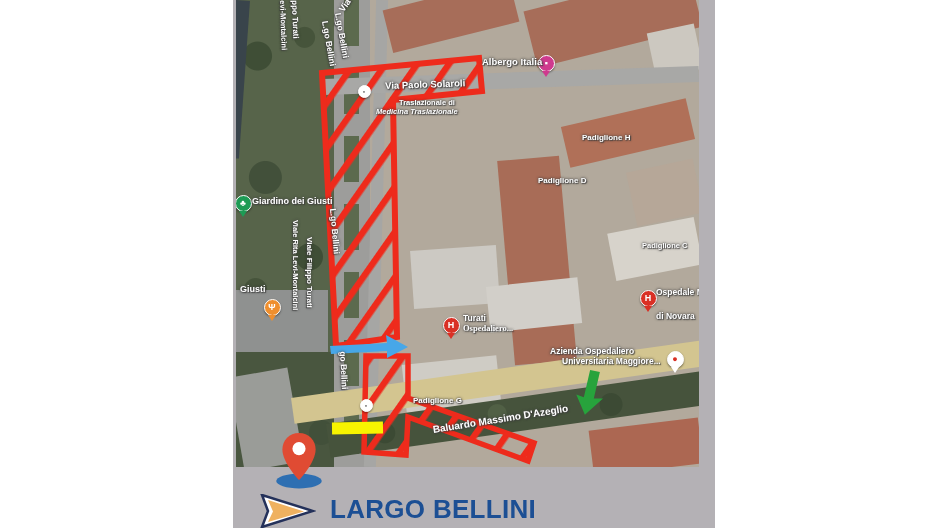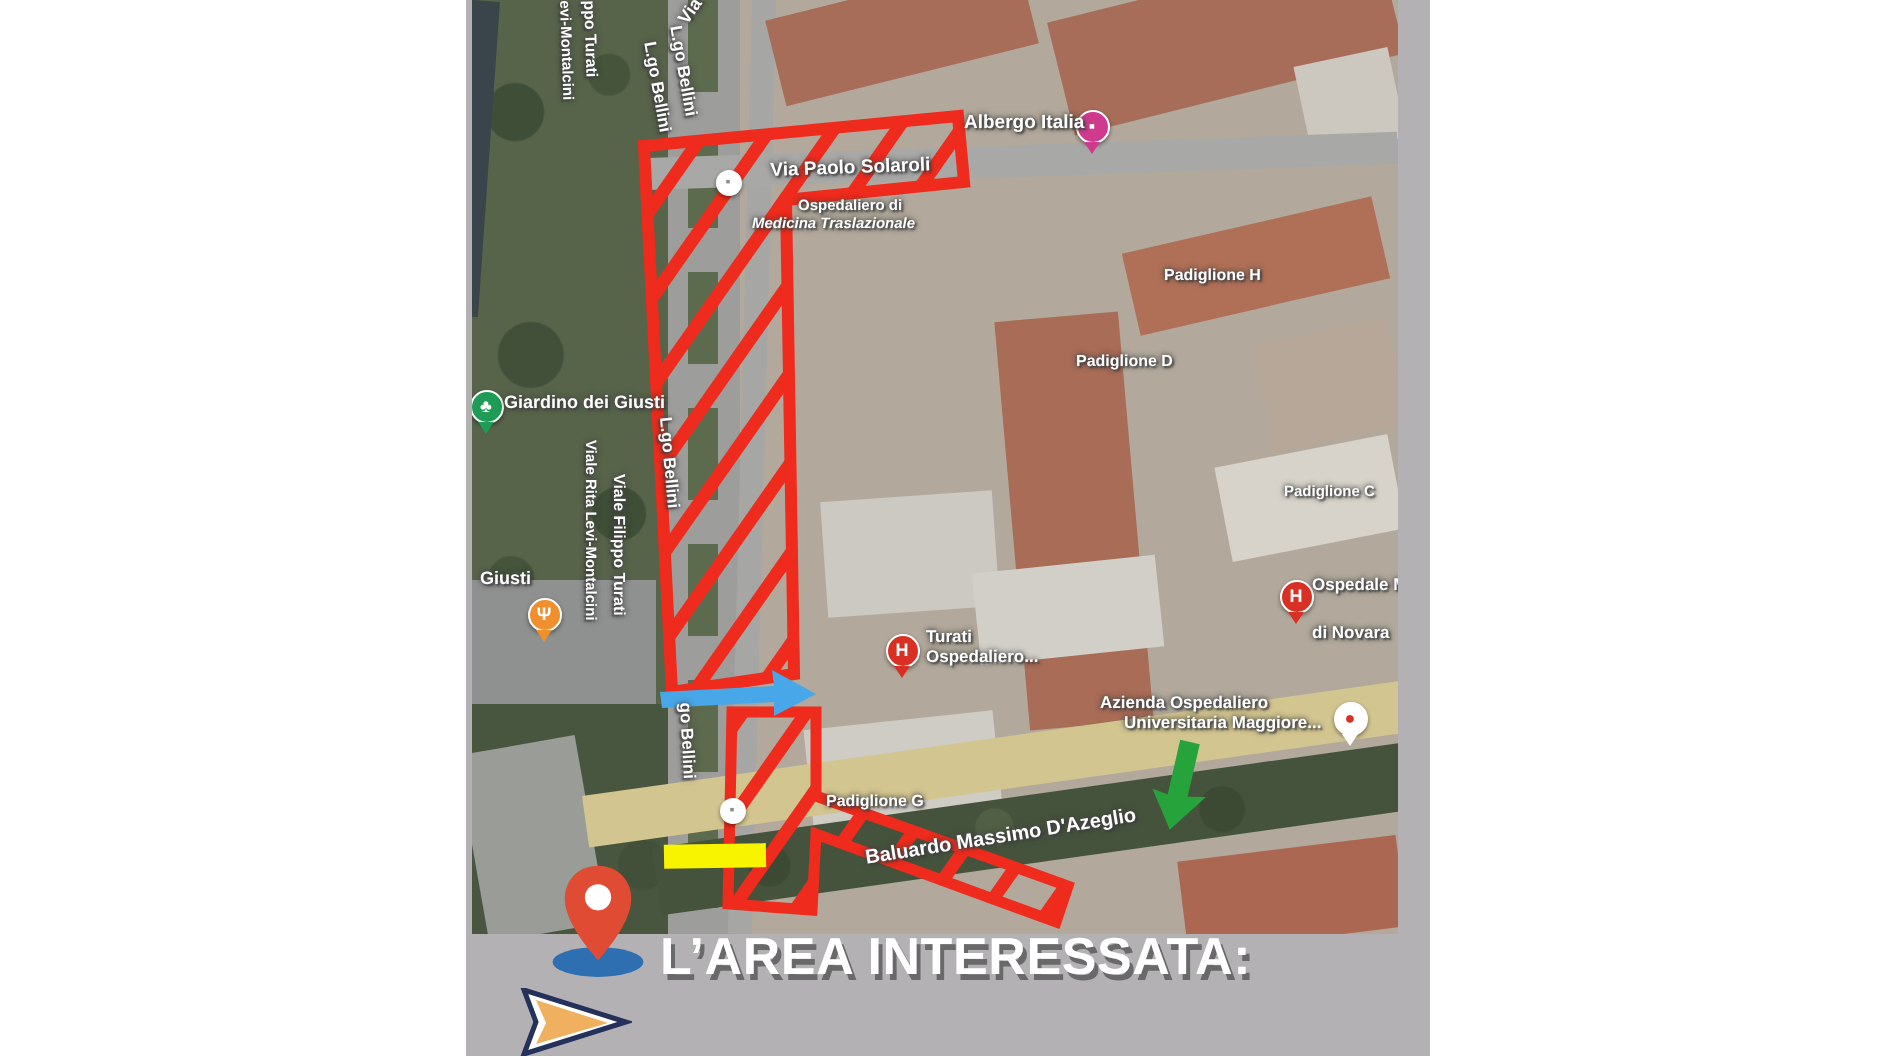--- a/index.html
+++ b/index.html
@@ -137,30 +137,30 @@
           <span style="color: rgb(138, 138, 138); font-size: 7px; line-height: 1;">▪</span>
         </div>
       </div>
     <div id="labels">
         <span class="mlabel" style="left: 101px; top: 8px; font-size: 9px; transform: rotate(-55deg); transform-origin: left top;">Via</span>
         <span class="mlabel" style="left: 63px; top: 0px; font-size: 8px; transform: rotate(88deg); transform-origin: left top;">ppo Turati</span>
         <span class="mlabel" style="left: 51px; top: 0px; font-size: 7.5px; transform: rotate(88deg); transform-origin: left top;">evi-Montalcini</span>
         <span class="mlabel" style="left: 107px; top: 12px; font-size: 8.5px; transform: rotate(80deg); transform-origin: left top;">L.go Bellini</span>
         <span class="mlabel" style="left: 94px; top: 20px; font-size: 8.5px; transform: rotate(80deg); transform-origin: left top;">L.go Bellini</span>
         <span class="mlabel" style="left: 149px; top: 80px; font-size: 9.5px; transform: rotate(-2deg); transform-origin: left top; font-weight: 700;">Via Paolo Solaroli</span>
-        <span class="mlabel" style="left: 163px; top: 98px; font-size: 7.5px;">Ospedaliero di</span>
+        <span class="mlabel" style="left: 163px; top: 98px; font-size: 7.5px;">Traslazionale di</span>
         <span class="mlabel" style="left: 140px; top: 107px; font-size: 7.5px; font-style: italic;">Medicina Traslazionale</span>
         <span class="mlabel" style="left: 246px; top: 56px; font-size: 9.5px;">Albergo Italia</span>
         <span class="mlabel" style="left: 346px; top: 133px; font-size: 8px;">Padiglione H</span>
         <span class="mlabel" style="left: 302px; top: 176px; font-size: 8px;">Padiglione D</span>
         <span class="mlabel" style="left: 406px; top: 241px; font-size: 7.5px;">Padiglione C</span>
         <span class="mlabel" style="left: 420px; top: 287px; font-size: 8.5px;">Ospedale M</span>
         <span class="mlabel" style="left: 420px; top: 311px; font-size: 8.5px;">di Novara</span>
         <span class="mlabel" style="left: 227px; top: 313px; font-size: 8.5px;">Turati</span>
-        <span class="mlabel" style="left: 227px; top: 323px; font-size: 8.5px;">Ospedaliero...</span>
+        <span class="mlabel" style="left: 227px; top: 323px; font-size: 8.5px; font-family: Liberation Serif, serif;">Ospedaliero...</span>
         <span class="mlabel" style="left: 314px; top: 346px; font-size: 8.5px;">Azienda Ospedaliero</span>
         <span class="mlabel" style="left: 326px; top: 356px; font-size: 8.5px;">Universitaria Maggiore...</span>
         <span class="mlabel" style="left: 16px; top: 196px; font-size: 9px;">Giardino dei Giusti</span>
         <span class="mlabel" style="left: 78px; top: 237px; font-size: 8px; transform: rotate(90deg); transform-origin: left top;">Viale Filippo Turati</span>
         <span class="mlabel" style="left: 64px; top: 220px; font-size: 7.5px; transform: rotate(90deg); transform-origin: left top;">Viale Rita Levi-Montalcini</span>
         <span class="mlabel" style="left: 102px; top: 208px; font-size: 8.5px; transform: rotate(85deg); transform-origin: left top;">L.go Bellini</span>
         <span class="mlabel" style="left: 112px; top: 351px; font-size: 8.5px; transform: rotate(87deg); transform-origin: left top;">go Bellini</span>
         <span class="mlabel" style="left: 4px; top: 284px; font-size: 9px;">Giusti</span>
         <span class="mlabel" style="left: 177px; top: 396px; font-size: 8px;">Padiglione G</span>
         <span class="mlabel" style="left: 196px; top: 424px; font-size: 10px; transform: rotate(-9deg); transform-origin: left top; font-weight: 700;">Baluardo Massimo D'Azeglio</span>
@@ -173,14 +173,14 @@
       <path d="M32,2 C21,2 13,10 13,21 C13,36 32,56 32,56 C32,56 51,36 51,21 C51,10 43,2 32,2 Z" fill="#e04b33"></path>
       <circle cx="32" cy="20" r="7.5" fill="#ffffff"></circle>
     </svg>
   </div>
   <div class="cursor-wrap">
     <svg width="56" height="34" viewBox="0 0 56 34">
       <path d="M2,1 L53,17 L2,33 L8,17 Z" fill="#ffffff" stroke-width="2.5" stroke-linejoin="miter" stroke="#24315a"></path>
       <path d="M8,6 L44,17.5 L8,28 L13,17.5 Z" fill="#efb160"></path>
     </svg>
   </div>
-  <div class="caption-line cap1" style="color: rgb(255, 255, 255);">L’AREA INTERESSATA:</div>
+  <div class="caption-line cap2" style="color: rgb(28, 79, 148);">LARGO BELLINI</div>
 </div>
 
 </body></html>

